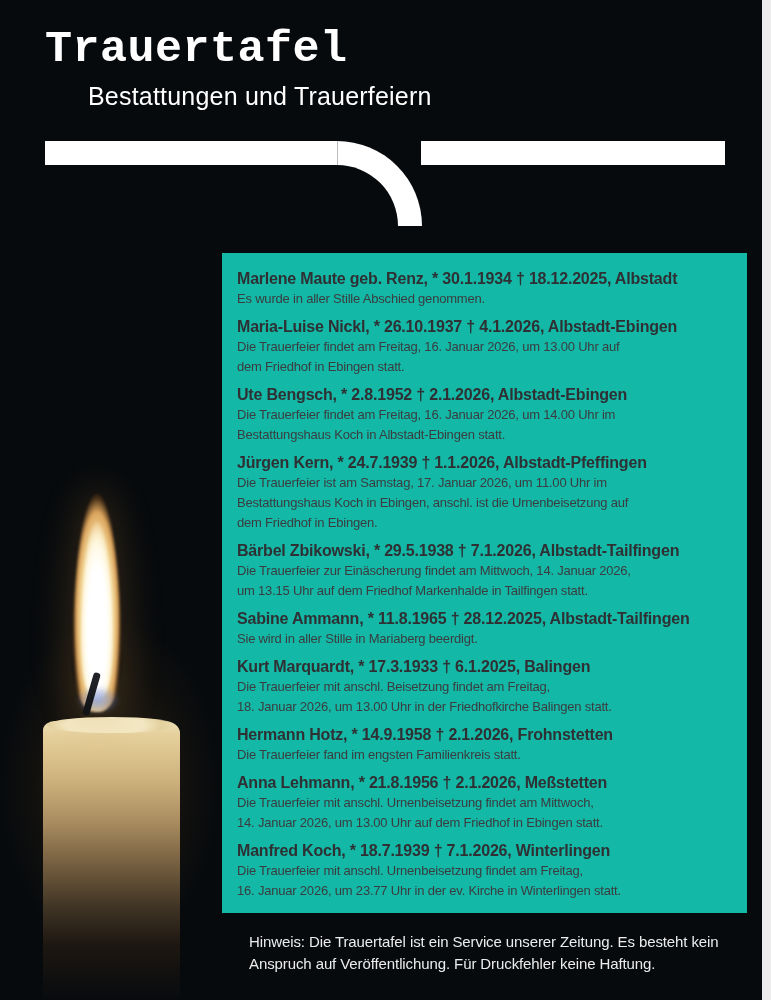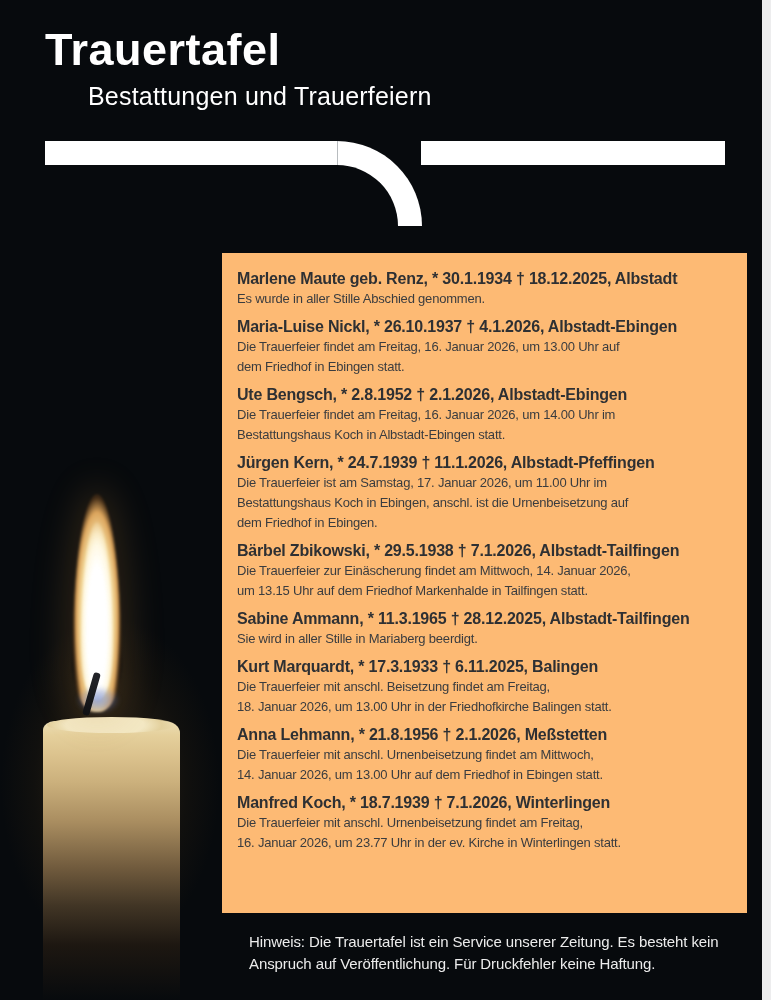--- a/index.html
+++ b/index.html
@@ -9,21 +9,21 @@
     font-family: "Liberation Sans", sans-serif;
     position: relative;
     overflow: hidden;
   }
   .page { position: absolute; inset: 0; }
 
   
   .title {
     position: absolute; left: 45px; top: 24px;
     color: #ffffff; font-size: 45px; font-weight: bold;
-    letter-spacing: 0.5px; margin: 0;
+    letter-spacing: 0.5px; margin: 0; font-family: Liberation Mono, monospace;
   }
   .subtitle {
     position: absolute; left: 48px; top: 82px;
     color: #ffffff; font-size: 25px; font-weight: normal;
     letter-spacing: 0.2px;
     margin-left: 40px;
   }
 
   
   .bar { position: absolute; background: #ffffff; height: 24px; top: 141px; }
@@ -84,21 +84,21 @@
   .wick {
     position: absolute; left: 88px; top: 242px; width: 7px; height: 44px;
     background: linear-gradient(180deg, #23242a, #101114);
     border-radius: 3px; transform: rotate(16deg);
   }
 
   
   .panel {
     position: absolute; left: 222px; top: 253px;
     width: 525px; height: 660px; box-sizing: border-box;
-    background: #fdba74;
+    background: #14b8a6;
     padding: 16px 15px 12px 15px;
   }
   .notice { margin: 0 0 8px 0; }
   .notice-name {
     margin: 0; font-size: 16px; font-weight: bold;
     line-height: 20px; color: #2e3033; letter-spacing: -0.2px;
   }
   .notice-details {
     margin: 0; font-size: 13px; font-weight: normal;
     line-height: 20px; color: #3a3c3f; letter-spacing: -0.2px;
@@ -150,38 +150,42 @@
       <p class="notice-name">Maria-Luise Nickl, * 26.10.1937 † 4.1.2026, Albstadt-Ebingen</p>
       <p class="notice-details">Die Trauerfeier findet am Freitag, 16. Januar 2026, um 13.00 Uhr auf
 dem Friedhof in Ebingen statt.</p>
     </article>
     <article class="notice">
       <p class="notice-name">Ute Bengsch, * 2.8.1952 † 2.1.2026, Albstadt-Ebingen</p>
       <p class="notice-details">Die Trauerfeier findet am Freitag, 16. Januar 2026, um 14.00 Uhr im
 Bestattungshaus Koch in Albstadt-Ebingen statt.</p>
     </article>
     <article class="notice">
-      <p class="notice-name">Jürgen Kern, * 24.7.1939 † 11.1.2026, Albstadt-Pfeffingen</p>
+      <p class="notice-name">Jürgen Kern, * 24.7.1939 † 1.1.2026, Albstadt-Pfeffingen</p>
       <p class="notice-details">Die Trauerfeier ist am Samstag, 17. Januar 2026, um 11.00 Uhr im
 Bestattungshaus Koch in Ebingen, anschl. ist die Urnenbeisetzung auf
 dem Friedhof in Ebingen.</p>
     </article>
     <article class="notice">
       <p class="notice-name">Bärbel Zbikowski, * 29.5.1938 † 7.1.2026, Albstadt-Tailfingen</p>
       <p class="notice-details">Die Trauerfeier zur Einäscherung findet am Mittwoch, 14. Januar 2026,
 um 13.15 Uhr auf dem Friedhof Markenhalde in Tailfingen statt.</p>
     </article>
     <article class="notice">
-      <p class="notice-name">Sabine Ammann, * 11.3.1965 † 28.12.2025, Albstadt-Tailfingen</p>
+      <p class="notice-name">Sabine Ammann, * 11.8.1965 † 28.12.2025, Albstadt-Tailfingen</p>
       <p class="notice-details">Sie wird in aller Stille in Mariaberg beerdigt.</p>
     </article>
     <article class="notice">
-      <p class="notice-name">Kurt Marquardt, * 17.3.1933 † 6.11.2025, Balingen</p>
+      <p class="notice-name">Kurt Marquardt, * 17.3.1933 † 6.1.2025, Balingen</p>
       <p class="notice-details">Die Trauerfeier mit anschl. Beisetzung findet am Freitag,
 18. Januar 2026, um 13.00 Uhr in der Friedhofkirche Balingen statt.</p>
+    </article>
+    <article class="notice">
+      <p class="notice-name">Hermann Hotz, * 14.9.1958 † 2.1.2026, Frohnstetten</p>
+      <p class="notice-details">Die Trauerfeier fand im engsten Familienkreis statt.</p>
     </article>
     <article class="notice">
       <p class="notice-name">Anna Lehmann, * 21.8.1956 † 2.1.2026, Meßstetten</p>
       <p class="notice-details">Die Trauerfeier mit anschl. Urnenbeisetzung findet am Mittwoch,
 14. Januar 2026, um 13.00 Uhr auf dem Friedhof in Ebingen statt.</p>
     </article>
     <article class="notice">
       <p class="notice-name">Manfred Koch, * 18.7.1939 † 7.1.2026, Winterlingen</p>
       <p class="notice-details">Die Trauerfeier mit anschl. Urnenbeisetzung findet am Freitag,
 16. Januar 2026, um 23.77 Uhr in der ev. Kirche in Winterlingen statt.</p>

